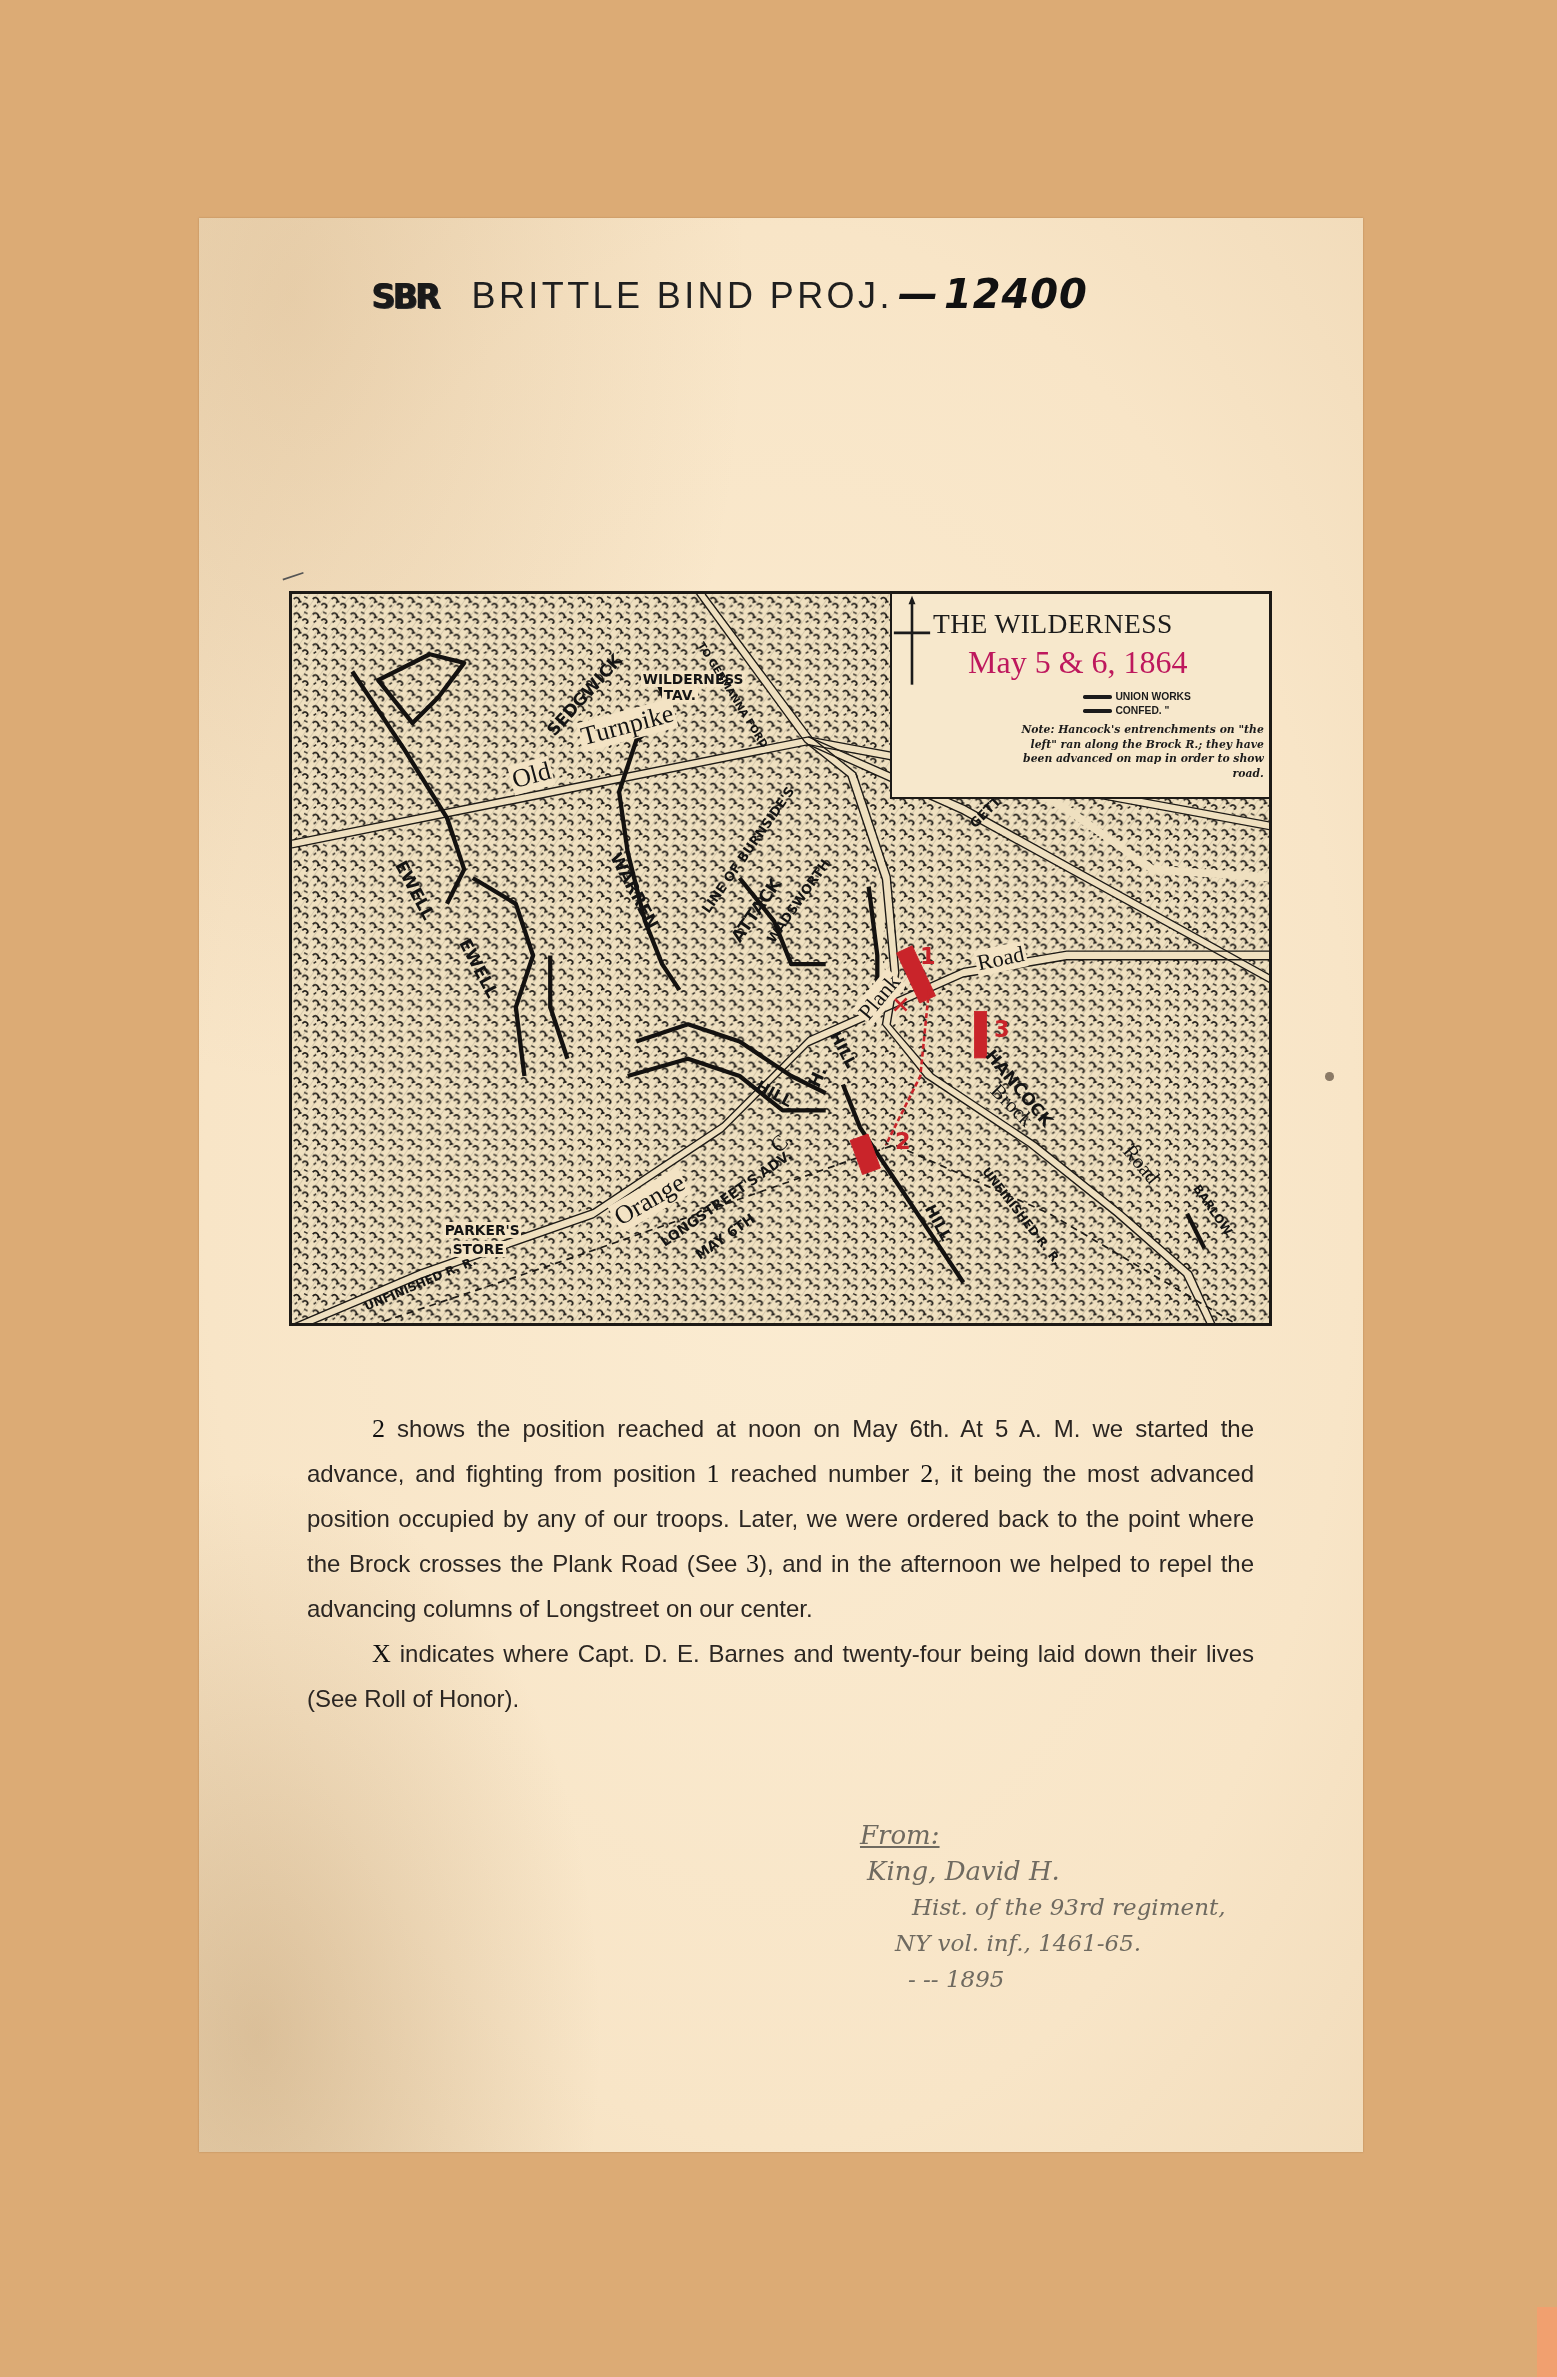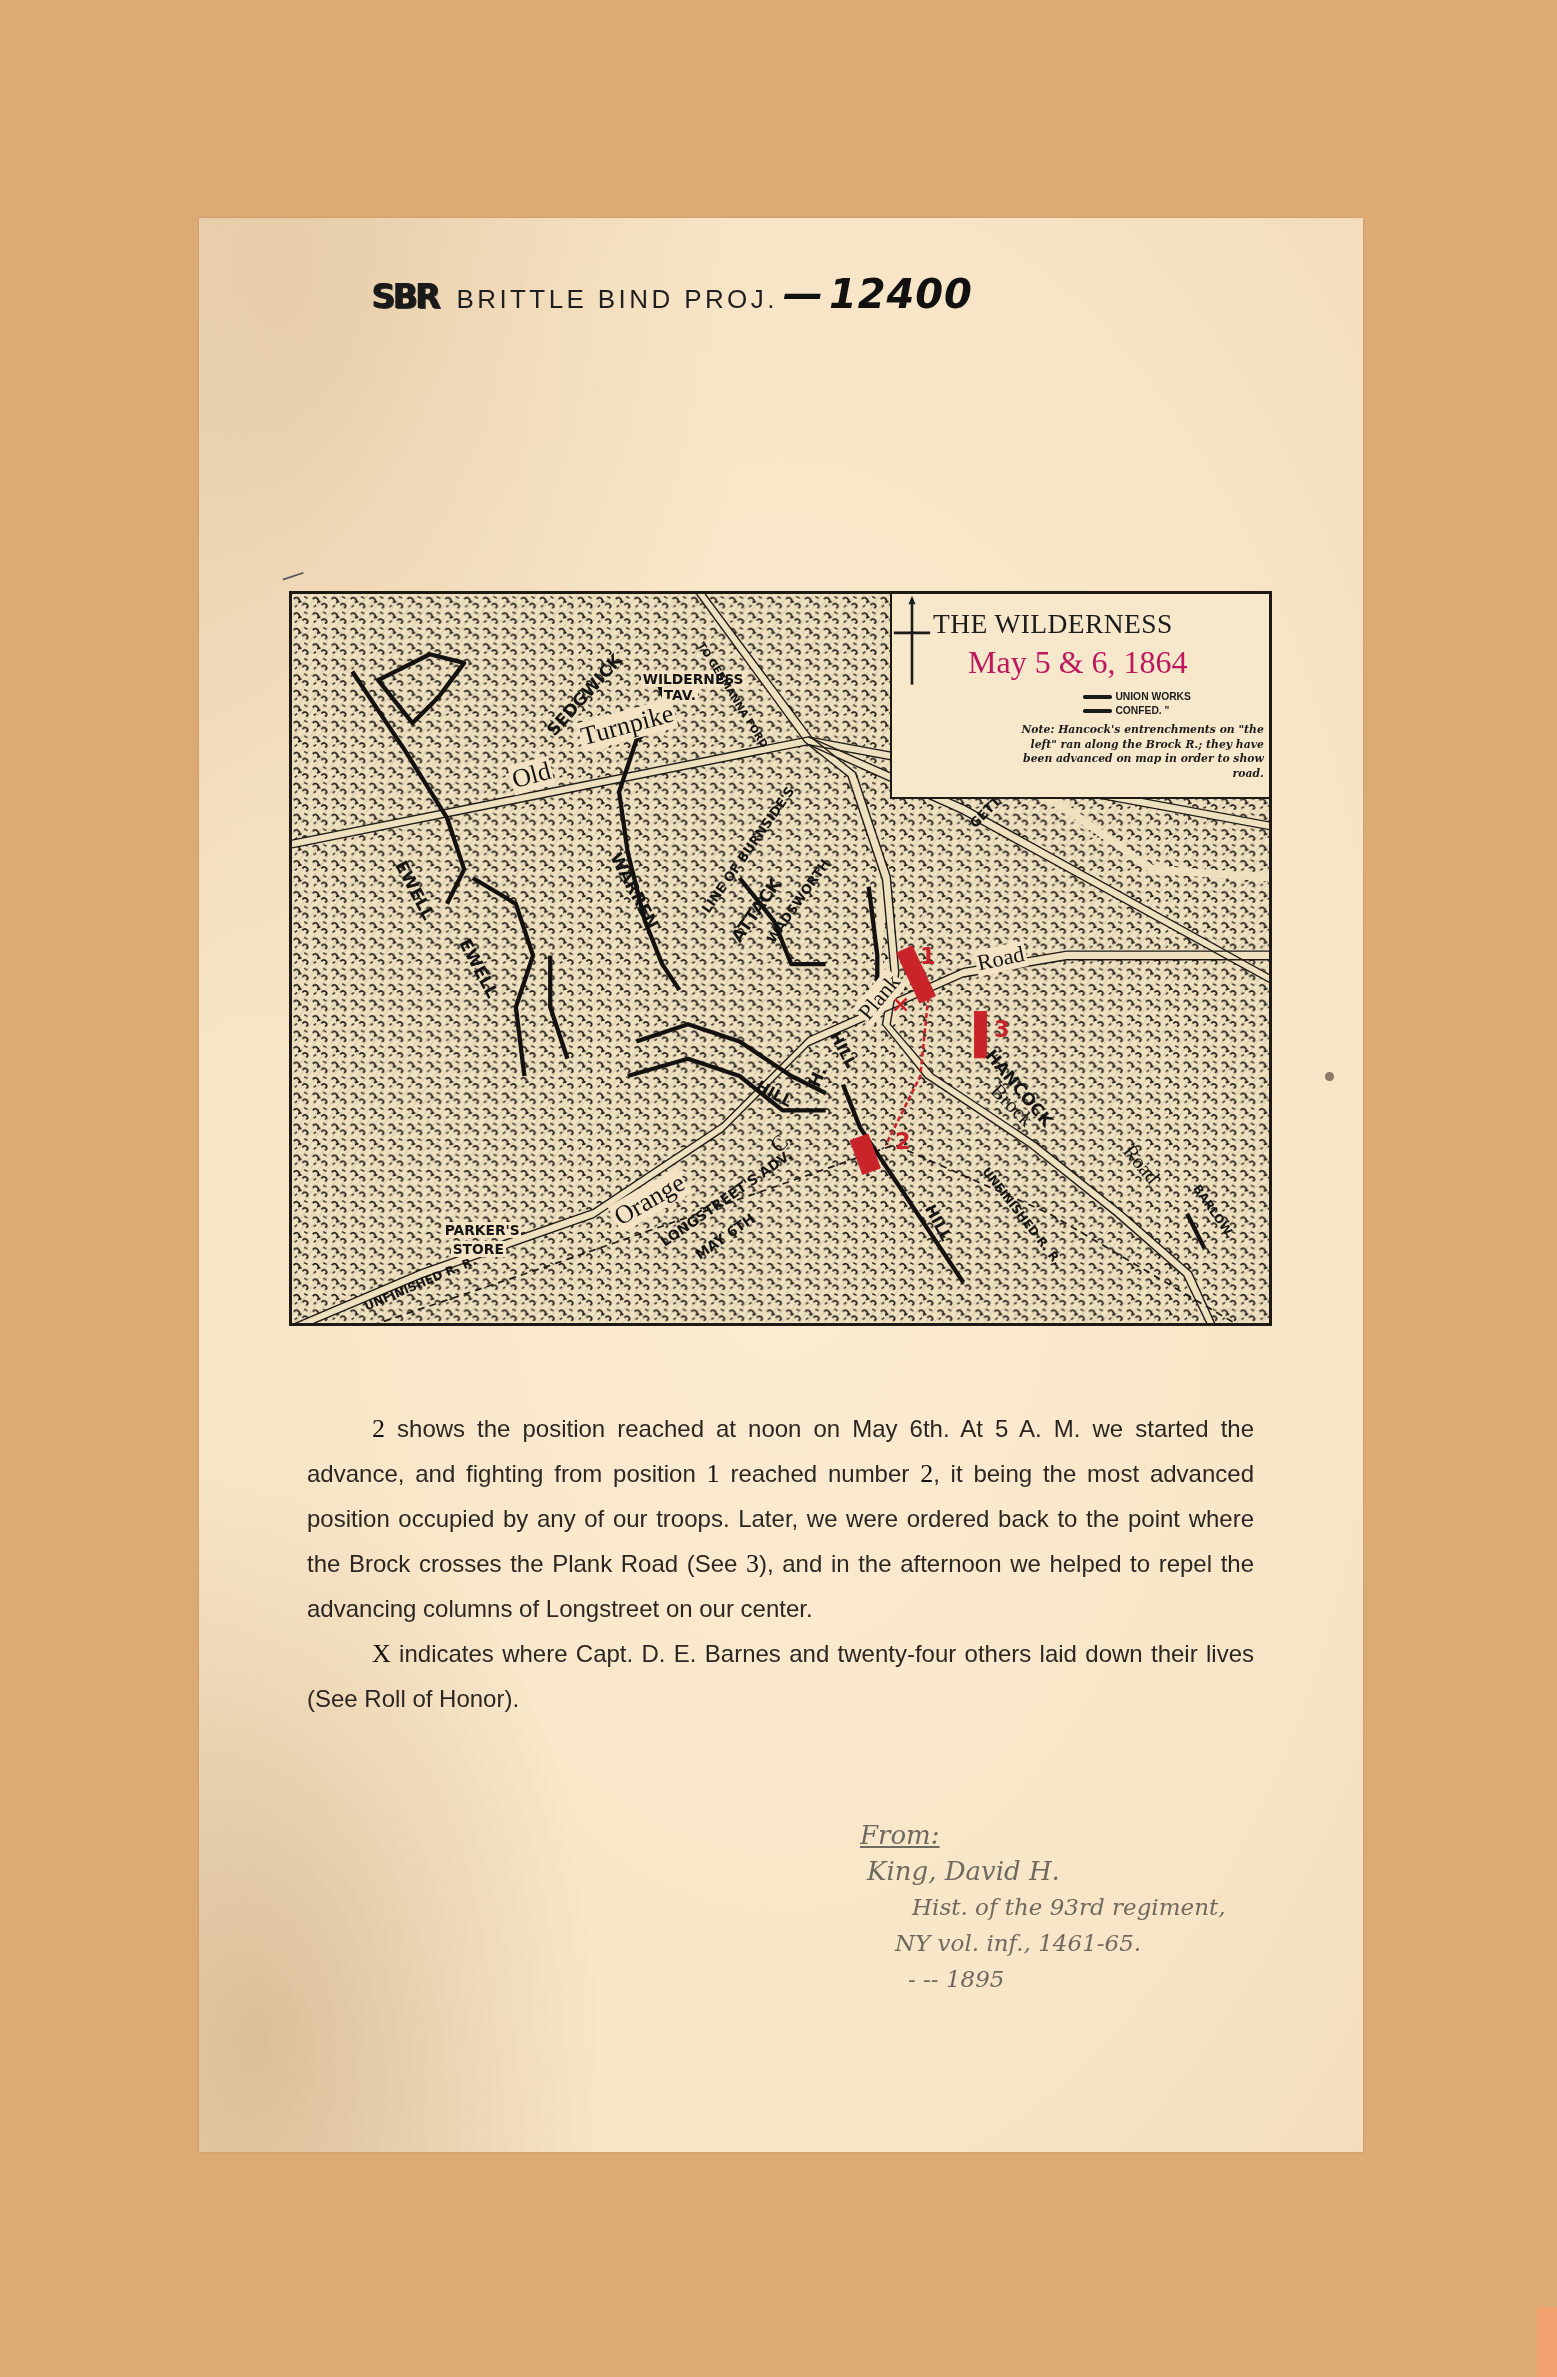--- a/index.html
+++ b/index.html
@@ -18,22 +18,23 @@
   }
   .stamp {
     position:absolute; left:172px; top:53px; height:52px;
     display:flex; align-items:baseline; white-space:nowrap;
   }
   .stamp-prefix {
     font-family:"DejaVu Sans", sans-serif; font-weight:bold; font-size:33px; color:#1a1a1a;
     letter-spacing:-2.6px; margin-right:19px; text-shadow:0.9px 0 0 #1a1a1a, 1.7px 0.9px 0 #333;
   }
   .stamp-text {
-    font-family:"Liberation Sans Narrow", "Liberation Sans", sans-serif; font-size:26px; color:#1f1f1f;
+    font-family:"Liberation Sans Narrow", "Liberation Sans", sans-serif; font-size:36px; color:#1f1f1f;
     letter-spacing:3.4px;
+    margin-left:15px;
   }
   .stamp-number {
     font-family:"DejaVu Sans", sans-serif; font-style:italic; font-weight:bold; font-size:40px; color:#111;
     margin-left:5.2px; letter-spacing:0.9px;
   }
   
   .map {
     position:absolute; left:90px; top:373px; width:983px; height:735px;
     border:3.4px solid #1d1a16; box-sizing:border-box; overflow:hidden;
     background-color:#efe0c0;
@@ -226,21 +227,21 @@
     </div>
   </div>
 
   <div class="dot" style="left:1126px;top:854px"></div>
 
   <div class="body-text">
     <p>
       <span class="num">2</span><span> shows the position reached at noon on May 6th.  At 5 A. M. we started the advance, and fighting from position </span><span class="num">1</span><span> reached number </span><span class="num">2</span><span>, it being the most advanced position occupied by any of our troops.  Later, we were ordered back to the point where the Brock crosses the Plank Road (See </span><span class="num">3</span><span>), and in the afternoon we helped to repel the advancing columns of Longstreet on our center.</span>
     </p>
     <p class="p3">
-      <span class="num">X</span><span> indicates where Capt. D. E. Barnes and twenty-four others laid down their lives (See Roll of Honor).</span>
+      <span class="num">X</span><span> indicates where Capt. D. E. Barnes and twenty-four being laid down their lives (See Roll of Honor).</span>
     </p>
   </div>
 
 
   <div class="hand source">
     <div><span class="from">From:</span></div>
     <div style="margin-left:24px">King, David H.</div>
     <div style="margin-left:69px;font-size:23px">Hist. of the 93rd regiment,</div>
     <div style="margin-left:52px;font-size:23px">NY vol. inf., 1461-65.</div>
     <div style="margin-left:65px;font-size:23px">- -- 1895</div>

